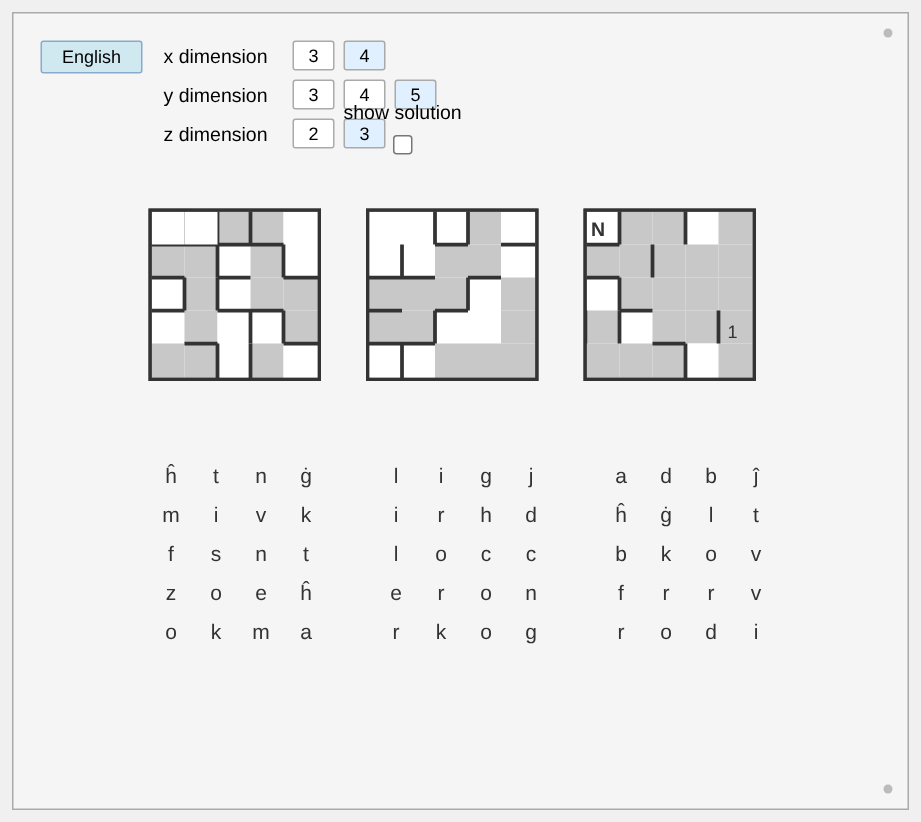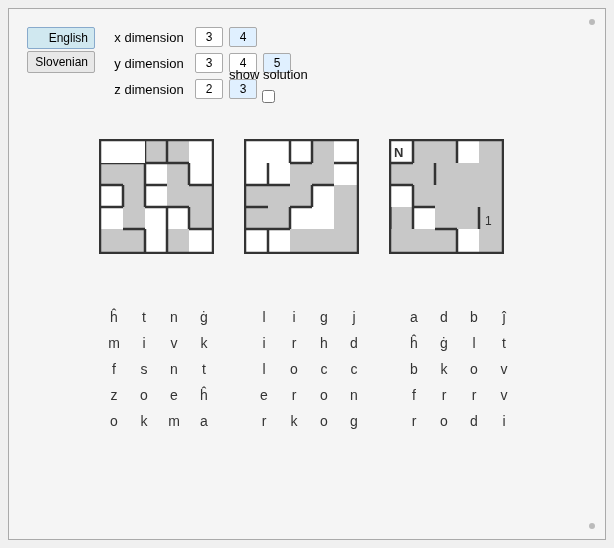--- a/index.html
+++ b/index.html
@@ -41,21 +41,21 @@
       flex-direction: column;
       gap: 2px;
     }
     .lang-btn {
       width: 68px;
       padding: 3px 6px;
       font-size: 12px;
       border: 1px solid #aaa;
       background: #e8e8e8;
       cursor: pointer;
-      text-align: right;
+      text-align: center;
       border-radius: 2px;
     }
     .lang-btn.active {
       background: #d0e8f0;
       border-color: #88aacc;
     }
     
     .controls {
       position: absolute;
       top: 18px; left: 100px;
@@ -64,21 +64,21 @@
       gap: 6px;
     }
     .dim-row {
       display: flex;
       align-items: center;
       gap: 6px;
       font-size: 13px;
     }
     .dim-label {
       width: 80px;
-      text-align: center;
+      text-align: left;
     }
     .dim-input {
       width: 28px;
       height: 20px;
       text-align: center;
       border: 1px solid #aaa;
       background: white;
       font-size: 12px;
       border-radius: 2px;
     }
@@ -157,21 +157,20 @@
   </style>
 </head>
 <body>
 
 <div class="outer-border">
   <div class="top-right-dot"></div>
   <div class="bottom-right-dot"></div>
 
   <div class="lang-panel">
     <button class="lang-btn active">English</button>
-    <button class="lang-btn">Slovenian</button>
   </div>
 
   <div class="controls">
     <div class="dim-row">
       <span class="dim-label">x dimension</span>
       <input class="dim-input" type="text" value="3" style="">
       <input class="dim-input active-val" type="text" value="4" style="">
     </div>
     <div class="dim-row">
       <span class="dim-label">y dimension</span>

